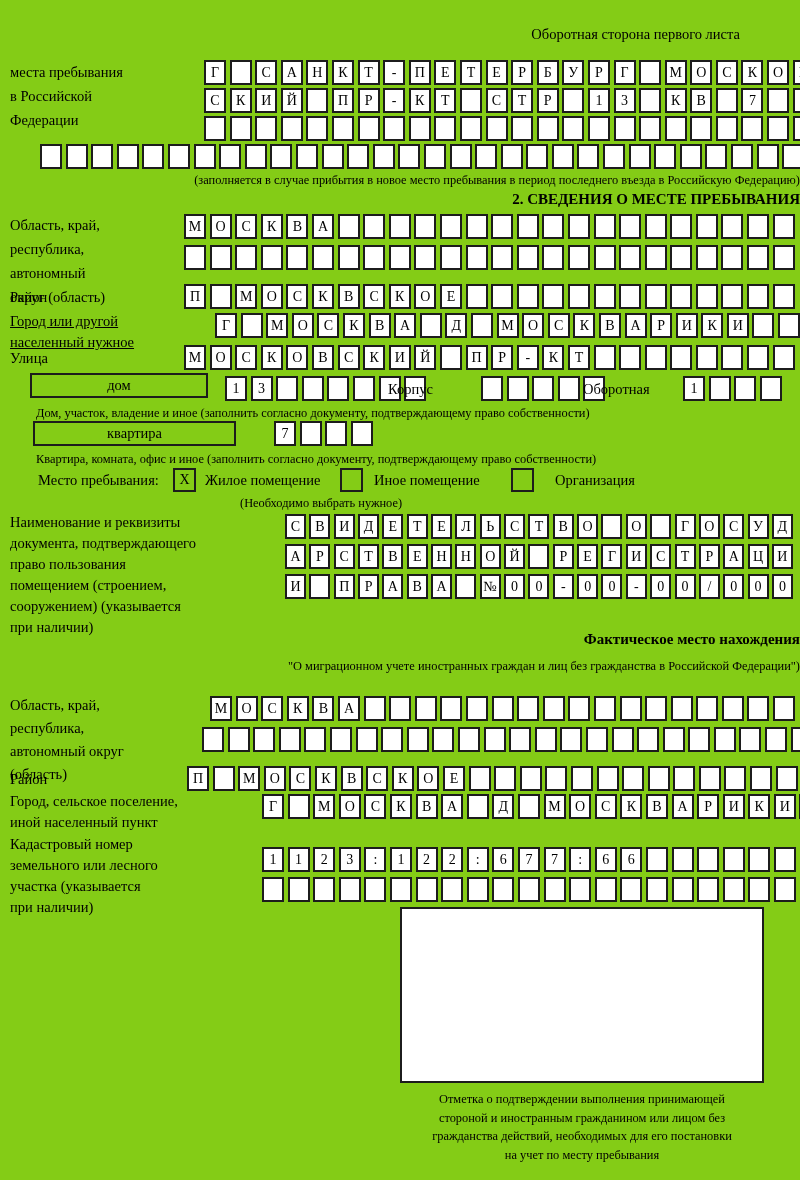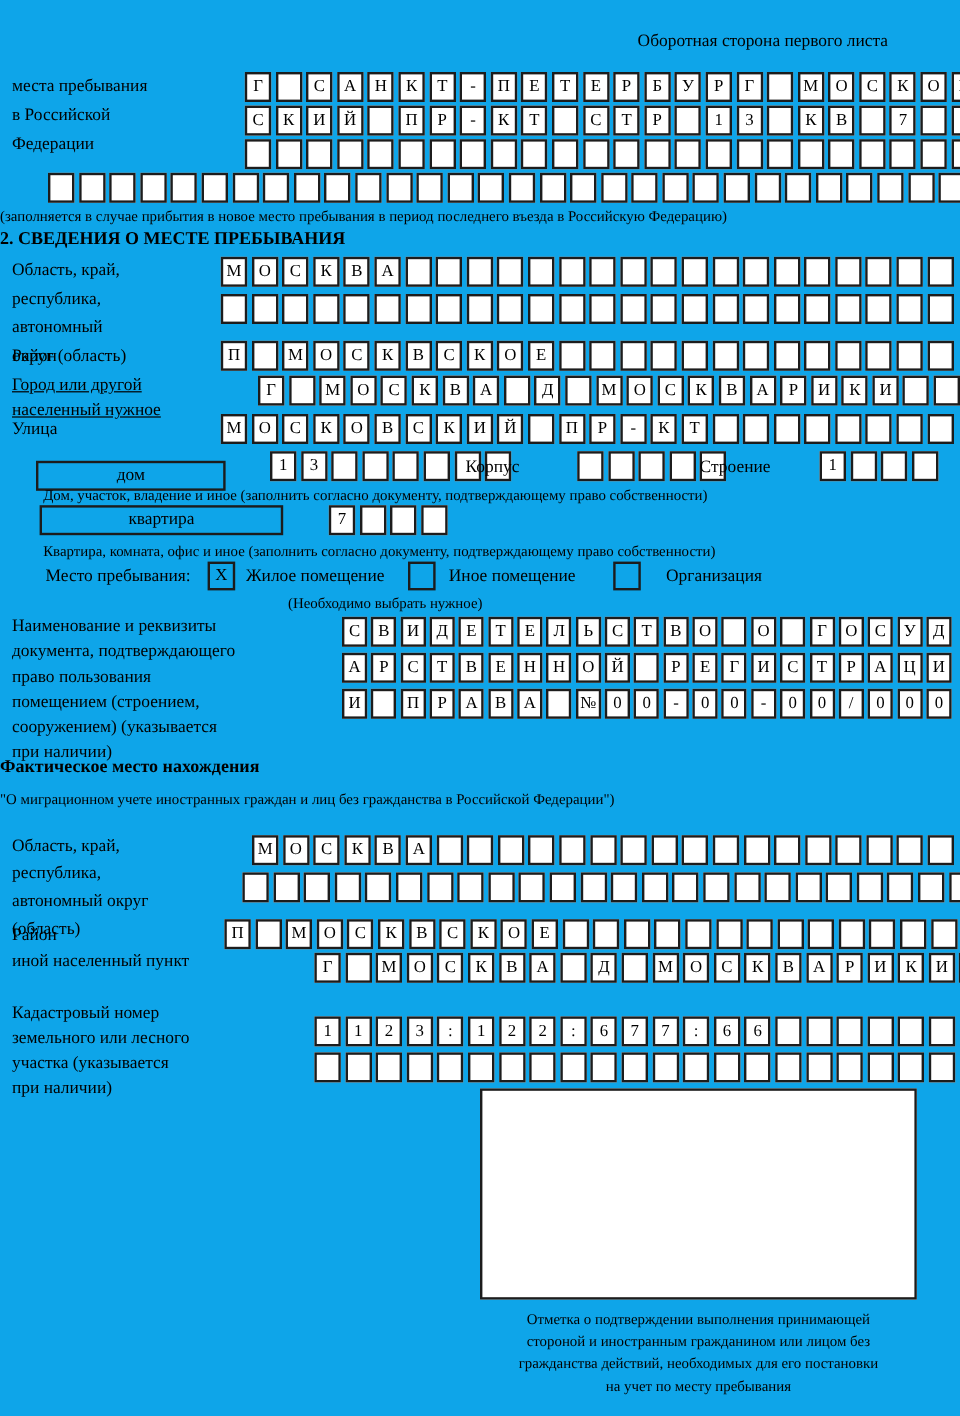--- a/index.html
+++ b/index.html
@@ -1,29 +1,29 @@
 <!DOCTYPE html>
 <html><head>
 <meta charset="utf-8">
 <style>
   html,body{margin:0;padding:0;background:#fff;}
-  .page{position:relative;width:800px;height:1180px;background:#0ea5e9;color:#000;
+  .page{position:relative;width:800px;height:1180px;background:#84cc16;color:#000;
         font-family:"Liberation Serif","DejaVu Serif",serif;overflow:hidden;}
   .abs{position:absolute;}
   .lbl{font-size:14.5px;line-height:24px;}
   .lbl-tight{font-size:14.5px;line-height:21px;}
   .cellrow{position:absolute;white-space:nowrap;height:25px;padding-left:32px;}
   .cell{display:inline-block;box-sizing:border-box;width:22px;height:25px;border:2px solid #1c1c1c;
         margin-right:3.6px;text-align:center;font-size:14px;line-height:21px;vertical-align:top;
         background:#fff;}
   .docrow .cell{width:21px;margin-right:3.35px;}
   .widebox{position:absolute;box-sizing:border-box;height:25px;border:2px solid #1c1c1c;
            text-align:center;font-size:14.5px;line-height:21px;}
   .note{font-size:12.4px;line-height:18px;}
-  .center{left:0;width:800px;text-align:left;}
+  .center{left:0;width:800px;text-align:right;}
   .heading{font-weight:bold;font-size:15px;}
   .chk{position:absolute;box-sizing:border-box;width:23px;height:24px;border:2px solid #1c1c1c;
        text-align:center;font-size:14px;line-height:20px;}
   .bigbox{position:absolute;box-sizing:border-box;border:2.5px solid #1c1c1c;background:#fff;}
 </style>
 </head>
 <body>
 
 <div class="page">
 
@@ -56,25 +56,25 @@
 
   <div class="abs lbl-tight" style="top:311px;left:10px;width:170px;text-decoration:underline;">
       <div>Город или другой</div>
       <div>населенный нужное</div>
     </div>
   <div class="cellrow" style="top:313px;left:183px;"><span class="cell">Г</span><span class="cell"></span><span class="cell">М</span><span class="cell">О</span><span class="cell">С</span><span class="cell">К</span><span class="cell">В</span><span class="cell">А</span><span class="cell"></span><span class="cell">Д</span><span class="cell"></span><span class="cell">М</span><span class="cell">О</span><span class="cell">С</span><span class="cell">К</span><span class="cell">В</span><span class="cell">А</span><span class="cell">Р</span><span class="cell">И</span><span class="cell">К</span><span class="cell">И</span><span class="cell"></span><span class="cell"></span><span class="cell"></span></div>
 
   <div class="abs lbl" style="top:346px;left:10px;">Улица</div>
   <div class="cellrow" style="top:345px;left:152px;"><span class="cell">М</span><span class="cell">О</span><span class="cell">С</span><span class="cell">К</span><span class="cell">О</span><span class="cell">В</span><span class="cell">С</span><span class="cell">К</span><span class="cell">И</span><span class="cell">Й</span><span class="cell"></span><span class="cell">П</span><span class="cell">Р</span><span class="cell">-</span><span class="cell">К</span><span class="cell">Т</span><span class="cell"></span><span class="cell"></span><span class="cell"></span><span class="cell"></span><span class="cell"></span><span class="cell"></span><span class="cell"></span><span class="cell"></span></div>
 
-  <div class="widebox" style="top:384px;left:30px;width:158px;">дом</div>
+  <div class="widebox" style="top:373px;left:30px;width:178px;">дом</div>
   <div class="cellrow" style="top:376px;left:193px;"><span class="cell">1</span><span class="cell">3</span><span class="cell"></span><span class="cell"></span><span class="cell"></span><span class="cell"></span><span class="cell"></span><span class="cell"></span></div>
   <div class="abs lbl" style="top:377px;left:388px;">Корпус</div>
   <div class="cellrow" style="top:376px;left:449px;"><span class="cell"></span><span class="cell"></span><span class="cell"></span><span class="cell"></span><span class="cell"></span></div>
-  <div class="abs lbl" style="top:377px;left:583px;">Строение</div>
+  <div class="abs lbl" style="top:377px;left:583px;">Оборотная</div>
   <div class="cellrow" style="top:376px;left:651px;"><span class="cell">1</span><span class="cell"></span><span class="cell"></span><span class="cell"></span></div>
   <div class="abs note" style="top:404px;left:36px;">Дом, участок, владение и иное (заполнить согласно документу, подтверждающему право собственности)</div>
 
   <div class="widebox" style="top:421px;left:33px;width:203px;">квартира</div>
   <div class="cellrow" style="top:421px;left:242px;"><span class="cell">7</span><span class="cell"></span><span class="cell"></span><span class="cell"></span></div>
   <div class="abs note" style="top:450px;left:36px;">Квартира, комната, офис и иное (заполнить согласно документу, подтверждающему право собственности)</div>
 
   <div class="abs lbl" style="top:468px;left:38px;">Место пребывания:</div>
   <div class="chk" style="top:468px;left:173px;">X</div>
   <div class="abs lbl" style="top:468px;left:205px;">Жилое помещение</div>
@@ -107,20 +107,21 @@
       <div>автономный округ</div>
       <div>(область)</div>
     </div>
   <div class="cellrow" style="top:696px;left:178px;"><span class="cell">М</span><span class="cell">О</span><span class="cell">С</span><span class="cell">К</span><span class="cell">В</span><span class="cell">А</span><span class="cell"></span><span class="cell"></span><span class="cell"></span><span class="cell"></span><span class="cell"></span><span class="cell"></span><span class="cell"></span><span class="cell"></span><span class="cell"></span><span class="cell"></span><span class="cell"></span><span class="cell"></span><span class="cell"></span><span class="cell"></span><span class="cell"></span><span class="cell"></span><span class="cell"></span></div>
   <div class="cellrow" style="top:727px;left:170px;"><span class="cell"></span><span class="cell"></span><span class="cell"></span><span class="cell"></span><span class="cell"></span><span class="cell"></span><span class="cell"></span><span class="cell"></span><span class="cell"></span><span class="cell"></span><span class="cell"></span><span class="cell"></span><span class="cell"></span><span class="cell"></span><span class="cell"></span><span class="cell"></span><span class="cell"></span><span class="cell"></span><span class="cell"></span><span class="cell"></span><span class="cell"></span><span class="cell"></span><span class="cell"></span><span class="cell"></span></div>
 
   <div class="abs lbl" style="top:767px;left:10px;">Район</div>
   <div class="cellrow" style="top:766px;left:155px;"><span class="cell">П</span><span class="cell"></span><span class="cell">М</span><span class="cell">О</span><span class="cell">С</span><span class="cell">К</span><span class="cell">В</span><span class="cell">С</span><span class="cell">К</span><span class="cell">О</span><span class="cell">Е</span><span class="cell"></span><span class="cell"></span><span class="cell"></span><span class="cell"></span><span class="cell"></span><span class="cell"></span><span class="cell"></span><span class="cell"></span><span class="cell"></span><span class="cell"></span><span class="cell"></span><span class="cell"></span><span class="cell"></span></div>
 
   <div class="abs lbl-tight" style="top:791px;left:10px;width:215px;">
+      <div>Город, сельское поселение,</div>
       <div>иной населенный пункт</div>
     </div>
   <div class="cellrow" style="top:794px;left:230px;"><span class="cell">Г</span><span class="cell"></span><span class="cell">М</span><span class="cell">О</span><span class="cell">С</span><span class="cell">К</span><span class="cell">В</span><span class="cell">А</span><span class="cell"></span><span class="cell">Д</span><span class="cell"></span><span class="cell">М</span><span class="cell">О</span><span class="cell">С</span><span class="cell">К</span><span class="cell">В</span><span class="cell">А</span><span class="cell">Р</span><span class="cell">И</span><span class="cell">К</span><span class="cell">И</span><span class="cell"></span></div>
 
   <div class="abs lbl-tight" style="top:834px;left:10px;width:210px;">
       <div>Кадастровый номер</div>
       <div>земельного или лесного</div>
       <div>участка (указывается</div>
       <div>при наличии)</div>
     </div>

